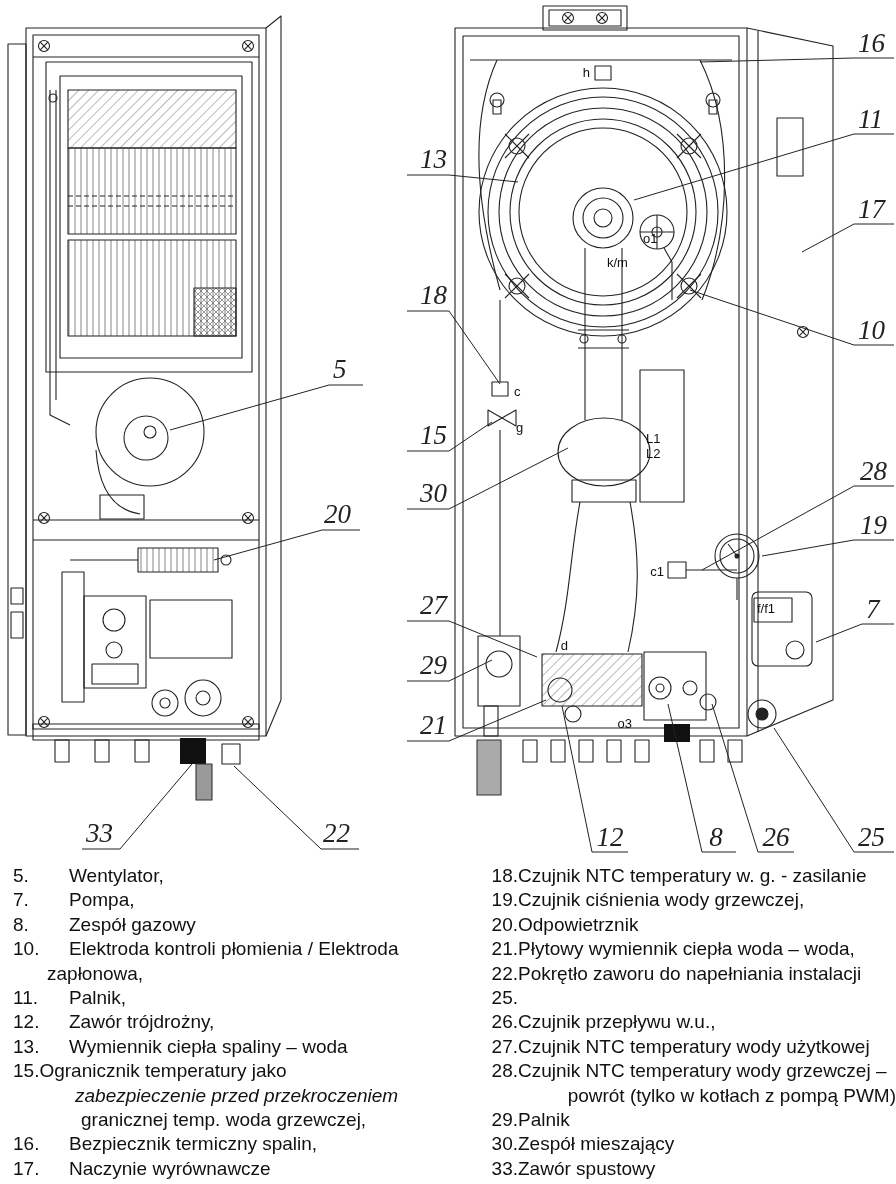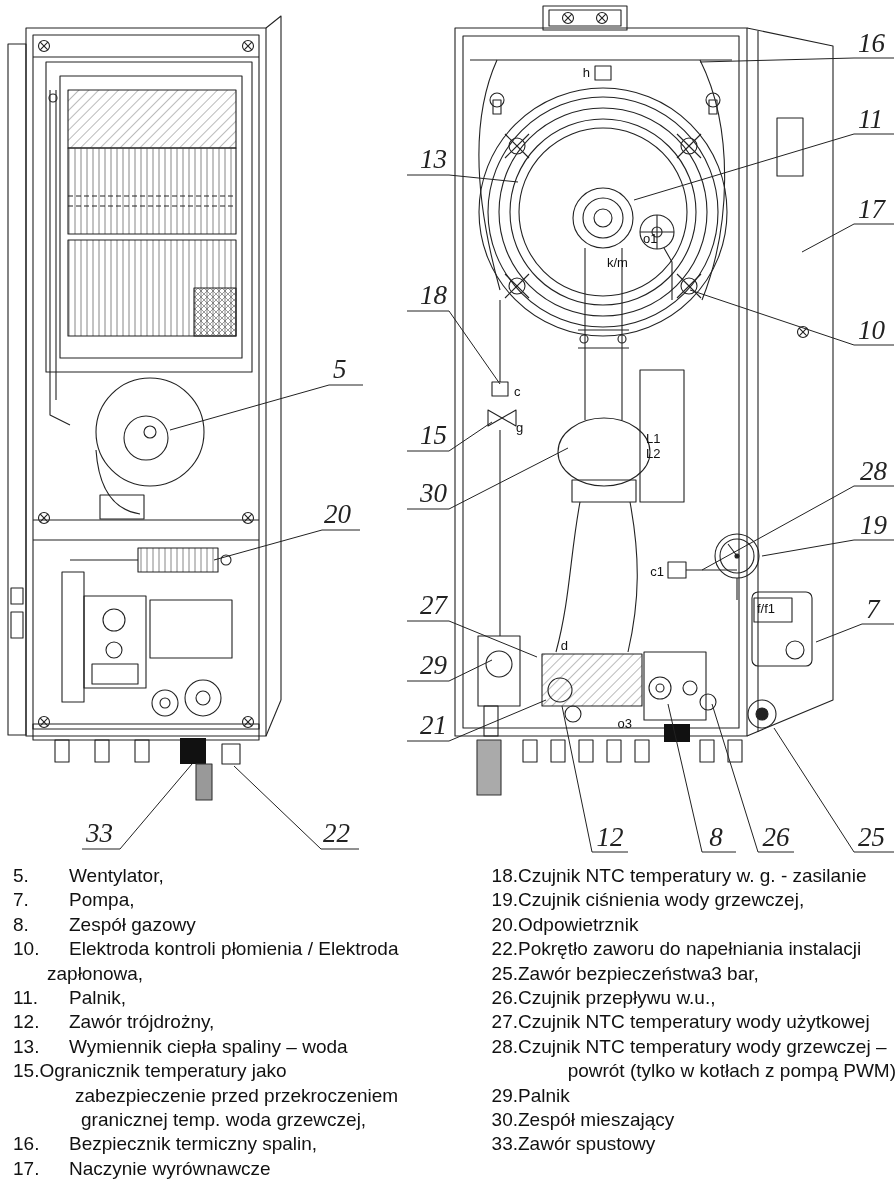--- a/index.html
+++ b/index.html
@@ -8,21 +8,21 @@
   .diagram { position:absolute; top:0; left:0; }
   .callout-text { font-family:"Liberation Serif", serif; font-style:italic; font-size:27px; fill:#222; }
   .part-label { font-family:"Liberation Sans", sans-serif; font-size:13px; fill:#111; }
   .legend { position:absolute; top:864px; left:0; width:896px; display:flex; font-size:19px; line-height:24.4px; }
   .col-left { width:452px; padding-left:13px; }
   .col-right { width:444px; padding-left:10px;text-align:right; }
   .row { display:flex; }
   .num { flex:0 0 56px; }
   .tight .num { flex:0 0 auto; }
   .cont { padding-left:0;margin-left:34px; }
-  .cont.indent-a { padding-left:28px; }
+  .cont.indent-a { padding-left:28px;font-style:italic; }
   .cont.indent-b { padding-left:34px; }
 </style>
 </head>
 <body>
 
 <div class="page">
 
 <svg class="diagram" width="896" height="860" viewBox="0 0 896 860">
   <defs>
     <pattern id="hA" width="7" height="7" patternUnits="userSpaceOnUse" patternTransform="rotate(45)">
@@ -412,28 +412,33 @@
           </div>
     </div>
     <div class="item">
       <div class="row">
             <span class="num">20.</span>
             <span class="txt">Odpowietrznik</span>
           </div>
     </div>
     <div class="item">
       <div class="row">
+            <span class="num">21.</span>
+            <span class="txt">Płytowy wymiennik ciepła woda – woda,</span>
+          </div>
+    </div>
+    <div class="item">
+      <div class="row">
             <span class="num">22.</span>
             <span class="txt">Pokrętło zaworu do napełniania instalacji</span>
           </div>
     </div>
     <div class="item">
       <div class="row">
             <span class="num">25.</span>
-            <span class="txt">Zawór bezpieczeństwa3 bar,</span>
           </div>
     </div>
     <div class="item">
       <div class="row">
             <span class="num">26.</span>
             <span class="txt">Czujnik przepływu w.u.,</span>
           </div>
     </div>
     <div class="item">
       <div class="row">

